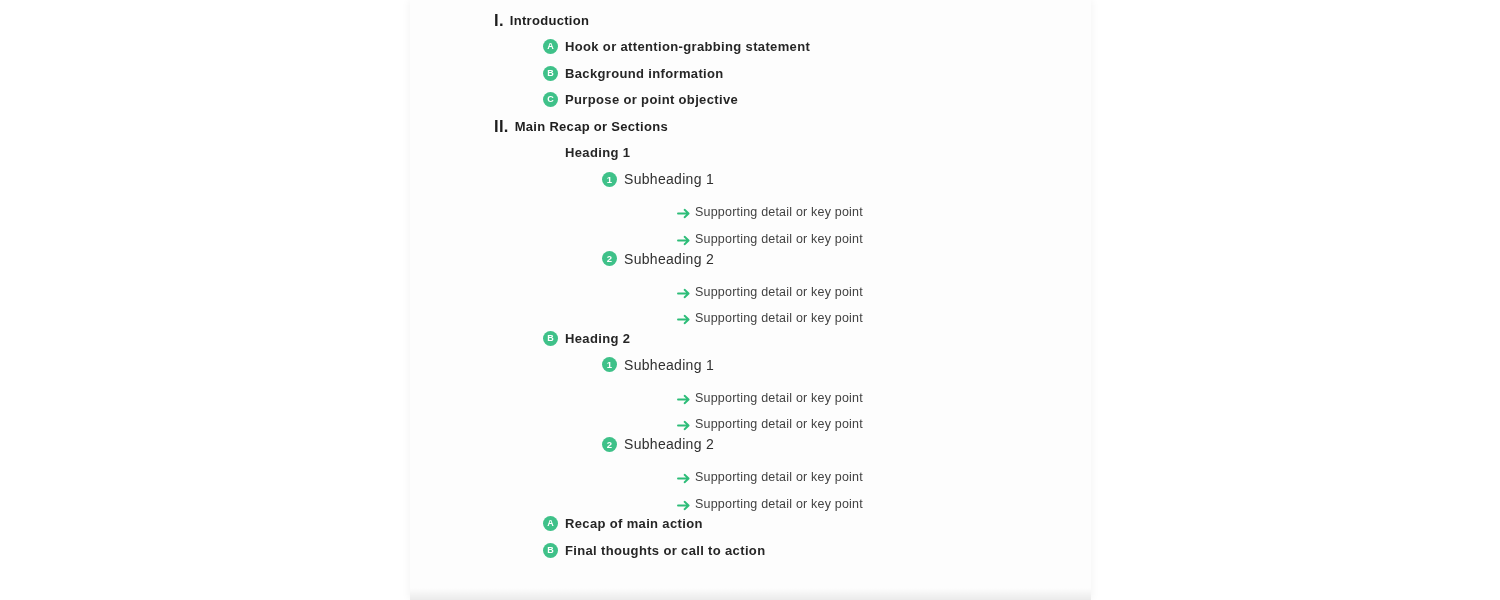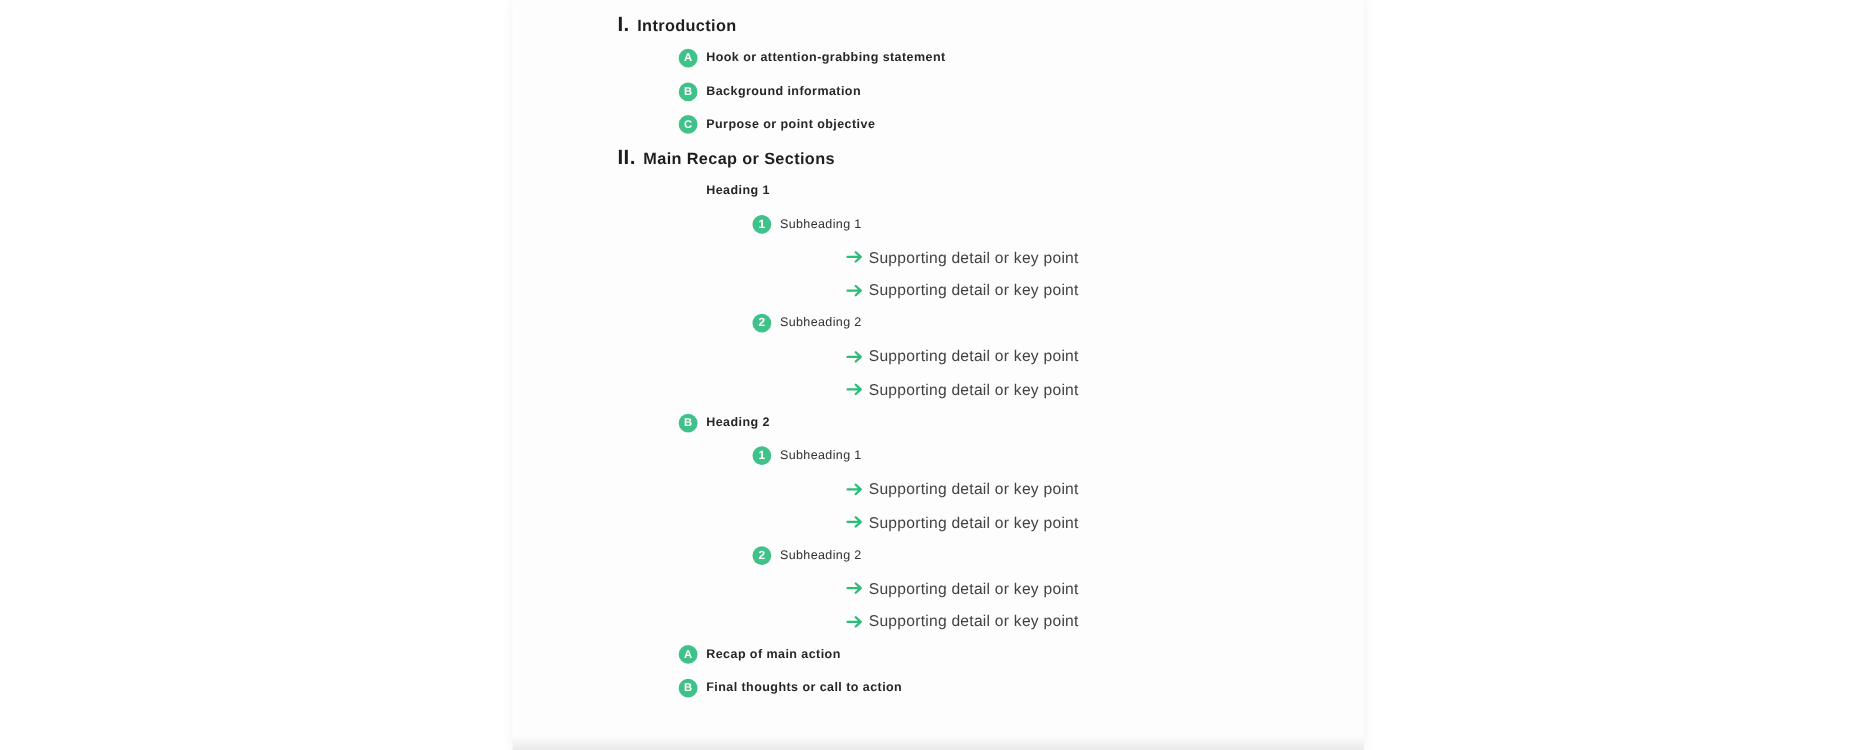--- a/index.html
+++ b/index.html
@@ -47,44 +47,44 @@
     height: 26.5px;
     display: flex;
     align-items: center;
     box-sizing: border-box;
   }
   
   .row.roman   { padding-left: 84px;  gap: 6px; }
   .row.letter  { padding-left: 133px; gap: 7px; }
   .row.heading { padding-left: 155px; }
   .row.number  { padding-left: 192px; gap: 7px; }
-  .row.detail  { padding-left: 267px; gap: 4px; }
+  .row.detail  { padding-left: 267px; gap: 4px; align-items: flex-end; }
 
   .numeral {
     font-size: 16.5px;
     font-weight: 700;
     color: #1e1e1e;
     letter-spacing: 0.3px;
     white-space: pre;
   }
   .row.roman .label {
     font-size: 13px;
     font-weight: 700;
     color: #1e1e1e;
     letter-spacing: 0.3px;
   }
   .row.letter .label,
   .row.heading .label {
-    font-size: 10px;
+    font-size: 13px;
     font-weight: 600;
     color: #262626;
     letter-spacing: 0.35px;
   }
   .row.number .label {
-    font-size: 10px;
+    font-size: 14px;
     font-weight: 500;
     color: #303030;
     letter-spacing: 0.3px;
   }
   .row.detail .label {
     font-size: 12.5px;
     font-weight: 400;
     color: #424242;
     letter-spacing: 0.2px;
   }

